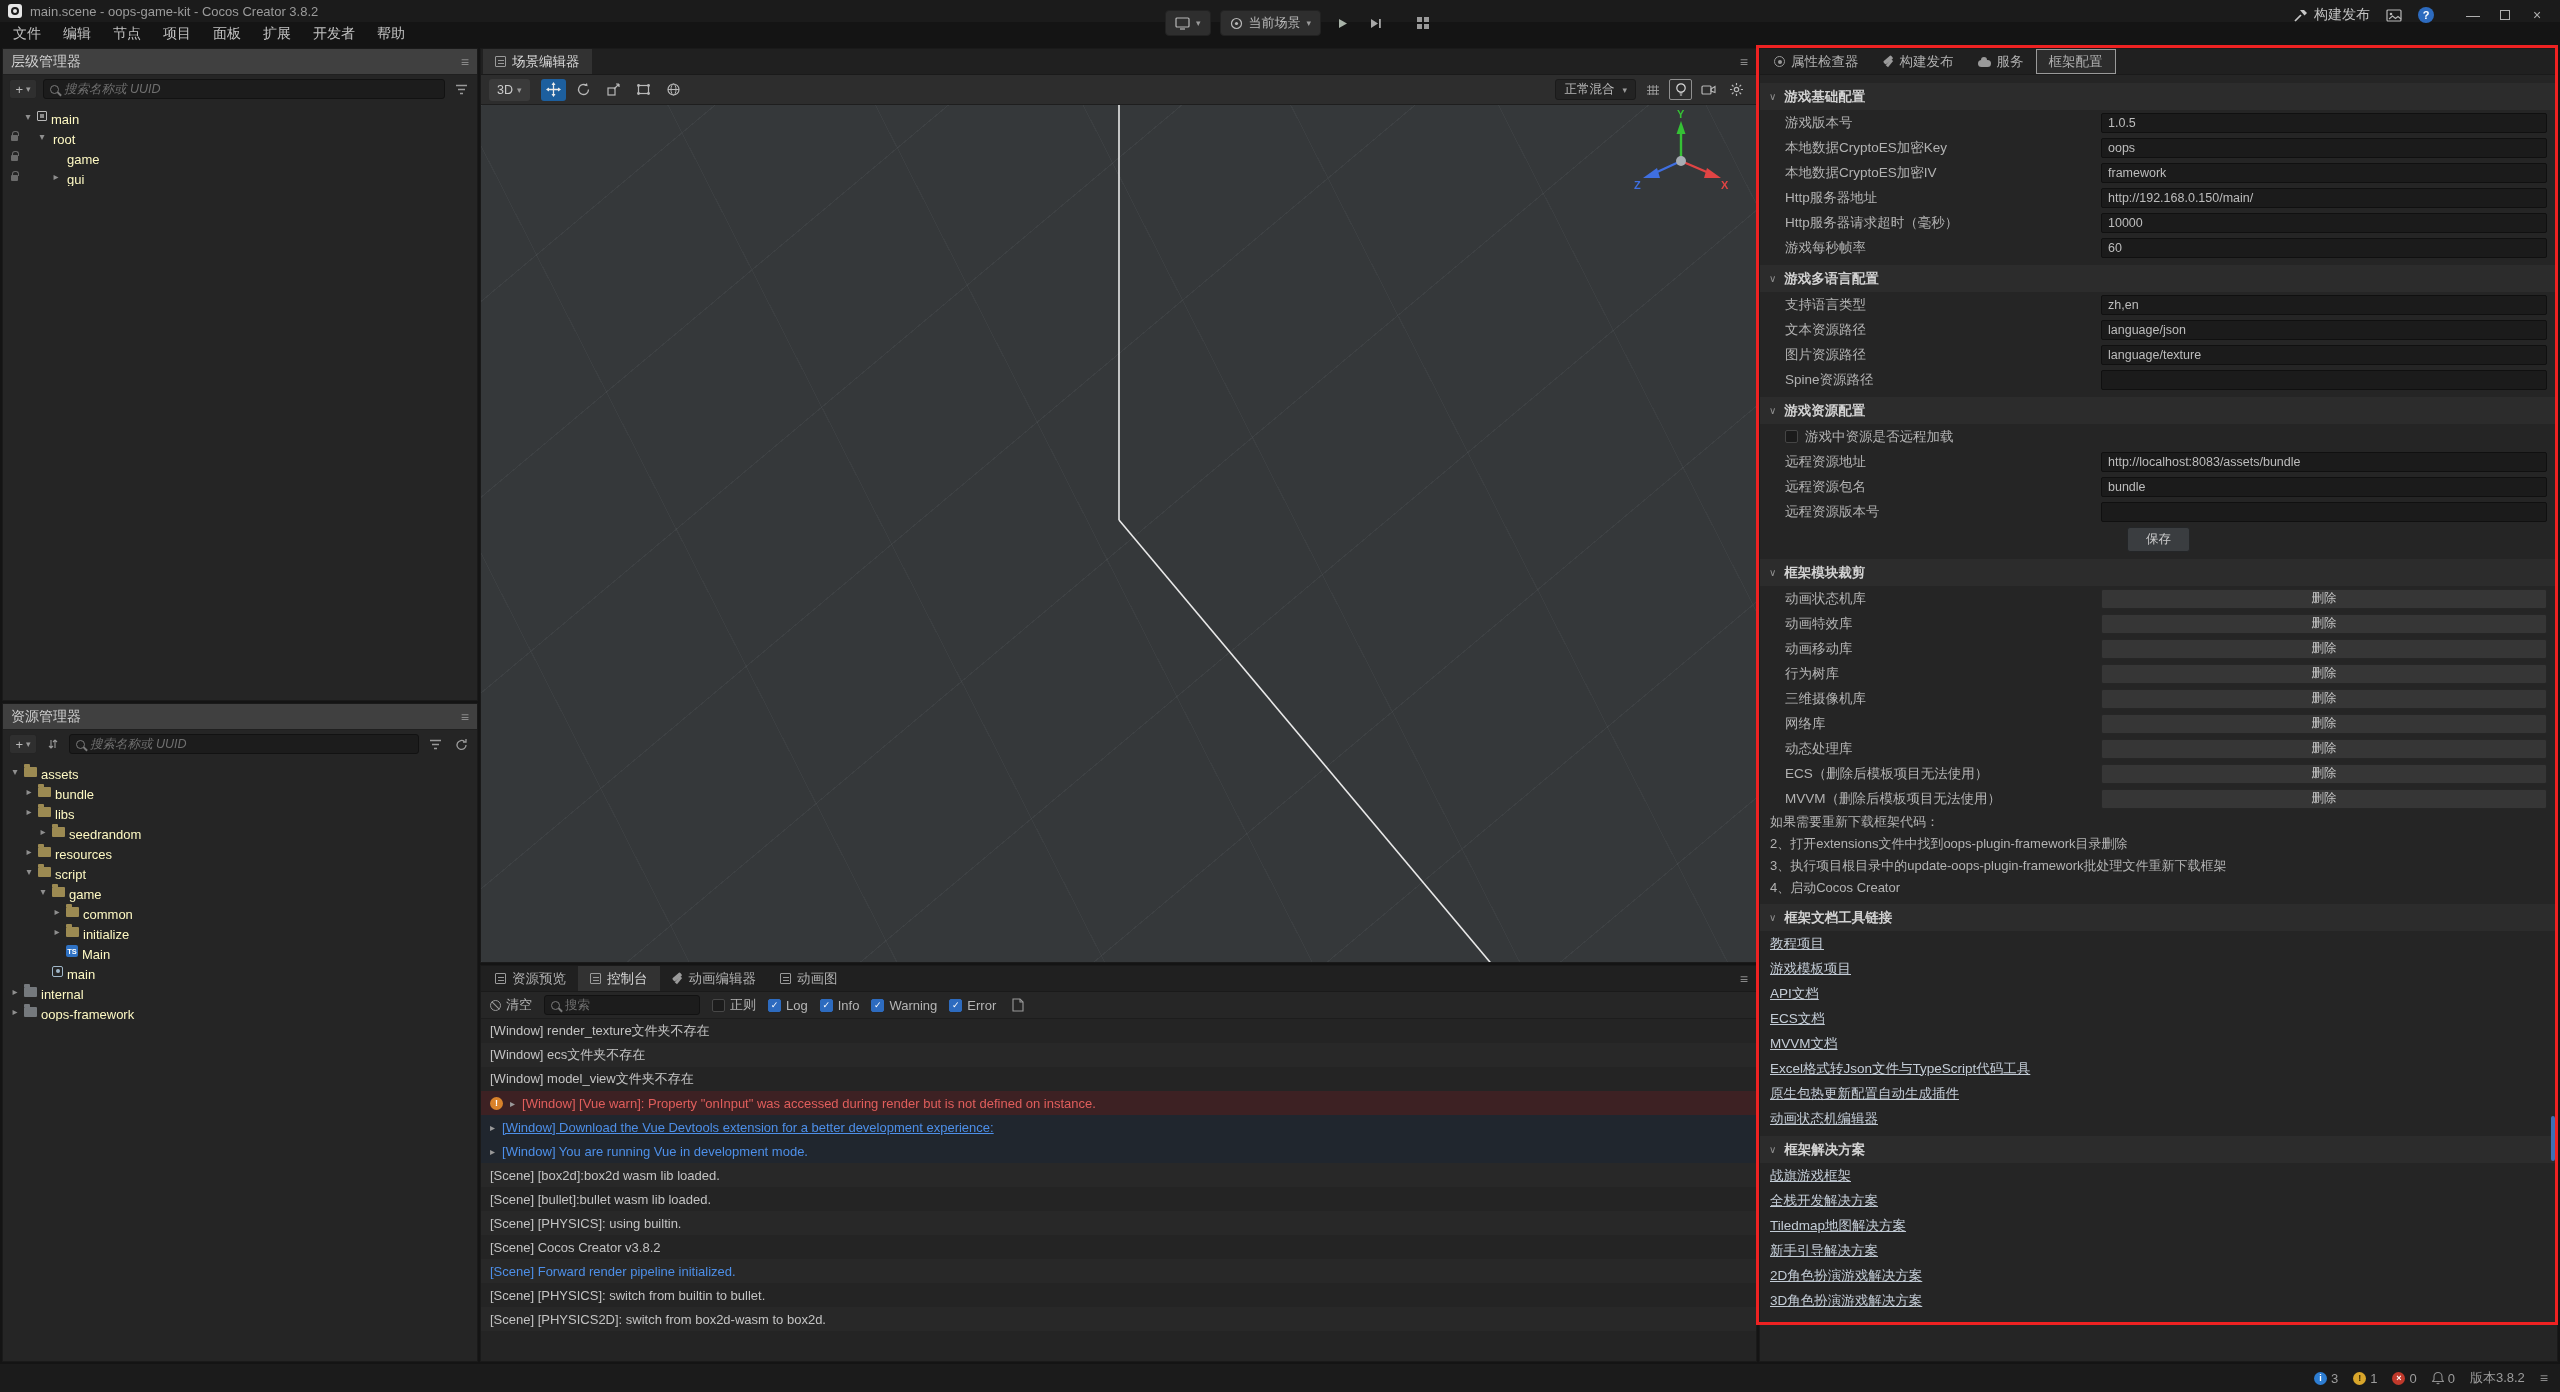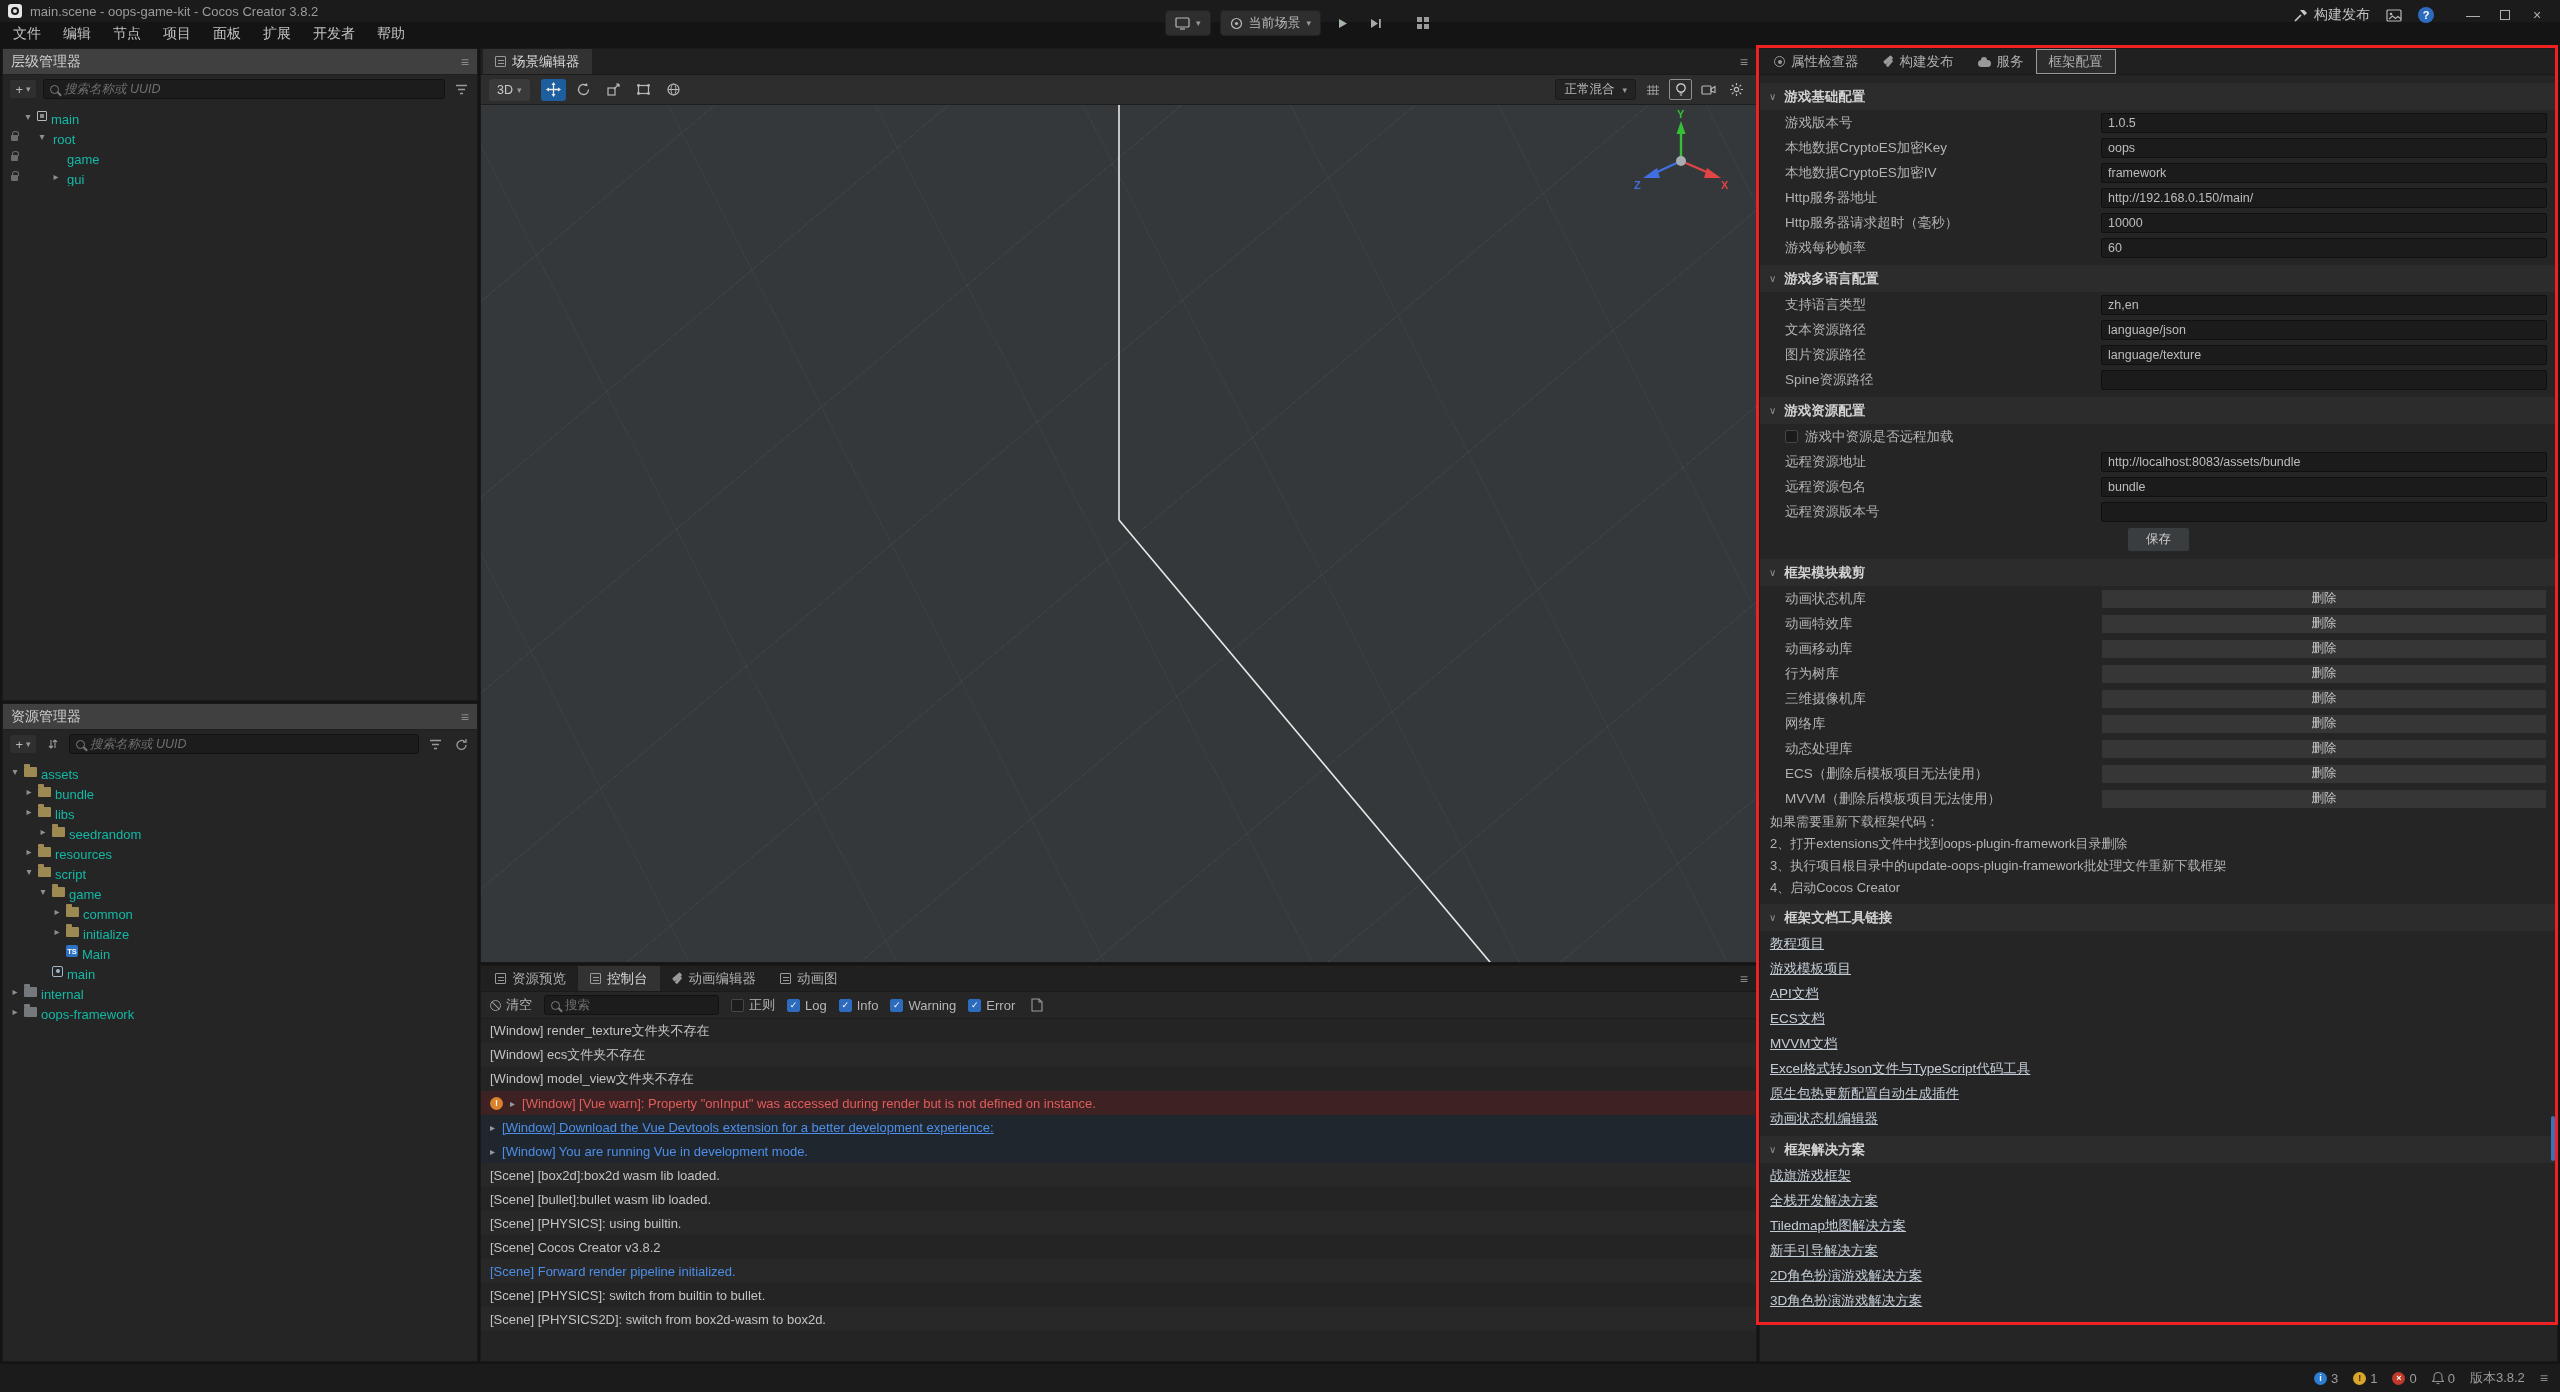--- a/index.html
+++ b/index.html
@@ -44,21 +44,21 @@
   .search-box input::placeholder{color:#6f6f6f;font-style:italic;}
   .search-glyph{width:9px;height:9px;border:1.5px solid #7a7a7a;border-radius:50%;position:relative;flex:none;}
   .search-glyph::after{content:"";position:absolute;width:5px;height:1.5px;background:#7a7a7a;transform:rotate(45deg);right:-4px;bottom:-2px;}
 
   
   .tree{padding-top:3px;font-size:13px;overflow:hidden;}
   .tree-row{height:20px;display:flex;align-items:center;padding-left:5px;}
   .gutter{width:13px;flex:none;display:flex;justify-content:center;}
   .indent{flex:none;}
   .arrow{width:14px;flex:none;color:#8f8f8f;font-size:10px;text-align:center;}
-  .tlabel{color:#14b8a6;margin-left:4px;white-space:nowrap;margin-top:7px;}
+  .tlabel{color:#fef9c3;margin-left:4px;white-space:nowrap;margin-top:7px;}
   .lock-icon{width:7px;height:6px;background:#6b6b6b;position:relative;margin-top:4px;border-radius:1px;}
   .lock-icon::before{content:"";position:absolute;top:-4px;left:1px;width:5px;height:4px;border:1.2px solid #6b6b6b;border-bottom:none;border-radius:3px 3px 0 0;}
   .ticon{flex:none;margin-left:2px;position:relative;}
   .ticon.folder{width:13px;height:10px;background:#9c8a52;border-radius:1px;margin-top:2px;}
   .ticon.folder::before{content:"";position:absolute;top:-3px;left:0;width:6px;height:3px;background:#9c8a52;border-radius:1px 1px 0 0;}
   .ticon.dbfolder{width:13px;height:10px;background:#75797d;border-radius:1px;margin-top:2px;}
   .ticon.dbfolder::before{content:"";position:absolute;top:-3px;left:0;width:6px;height:3px;background:#75797d;border-radius:1px 1px 0 0;}
   .ticon.ts{width:12px;height:12px;background:#2f72c4;color:#fff;font-size:7.5px;font-weight:bold;display:flex;align-items:center;justify-content:center;border-radius:2px;}
   .ticon.scenefile{width:11px;height:11px;border:1.5px solid #9fb6c8;border-radius:2px;}
   .ticon.scenefile::after{content:"";position:absolute;inset:2.5px;border-radius:50%;background:#9fb6c8;}
@@ -97,21 +97,21 @@
   .axes{position:absolute;left:0;top:0;}
   .gizmo{position:absolute;top:4px;right:27px;}
   .gizmo text{font-size:11px;font-weight:bold;}
 
   
   #console-panel{left:480px;top:965px;width:1277px;height:397px;}
   .console-toolbar{height:27px;flex:none;display:flex;align-items:center;gap:12px;padding:0 9px;background:#262626;border-bottom:1px solid #1d1d1d;}
   .clear-btn{display:flex;align-items:center;gap:5px;color:#b5b5b5;font-size:13px;}
   .no-icon{width:11px;height:11px;border:1.4px solid #9a9a9a;border-radius:50%;position:relative;flex:none;}
   .no-icon::after{content:"";position:absolute;left:-1px;top:4px;width:11px;height:1.4px;background:#9a9a9a;transform:rotate(45deg);}
-  .console-search{width:175px;flex:none;height:20px;background:#1c1c1c;border:1px solid #121212;border-radius:3px;display:flex;align-items:center;padding:0 6px;gap:5px;}
+  .console-search{width:156px;flex:none;height:20px;background:#1c1c1c;border:1px solid #121212;border-radius:3px;display:flex;align-items:center;padding:0 6px;gap:5px;}
   .console-search input{flex:1;min-width:0;background:transparent;border:none;outline:none;color:#bbb;font-size:12.5px;}
   .console-search input::placeholder{color:#6f6f6f;}
   .filter{display:flex;align-items:center;gap:5px;font-size:13px;color:#b5b5b5;}
   .cb{width:13px;height:13px;background:#1c1c1c;border:1px solid #474747;border-radius:2px;display:flex;align-items:center;justify-content:center;font-size:9px;color:#fff;flex:none;}
   .cb.on{background:#2d6bbf;border-color:#2d6bbf;}
   .log-list{flex:1;overflow:hidden;background:#242424;font-size:13px;}
   .log-row{height:24px;display:flex;align-items:center;padding:0 9px;gap:7px;color:#c3c3c3;background:#242424;}
   .log-row.alt{background:#282828;}
   .log-row.warn{background:#3d2123 !important;color:#e05e5c;}
   .log-row.info{background:#20262e !important;color:#4d8fe8;}

